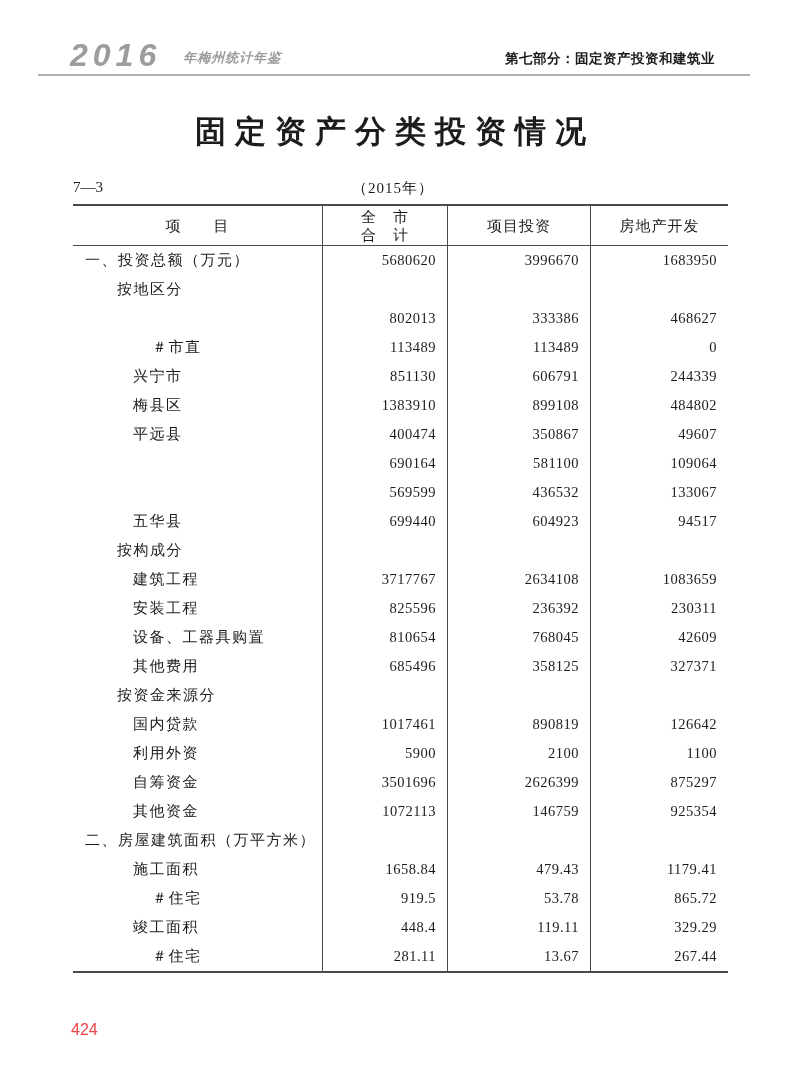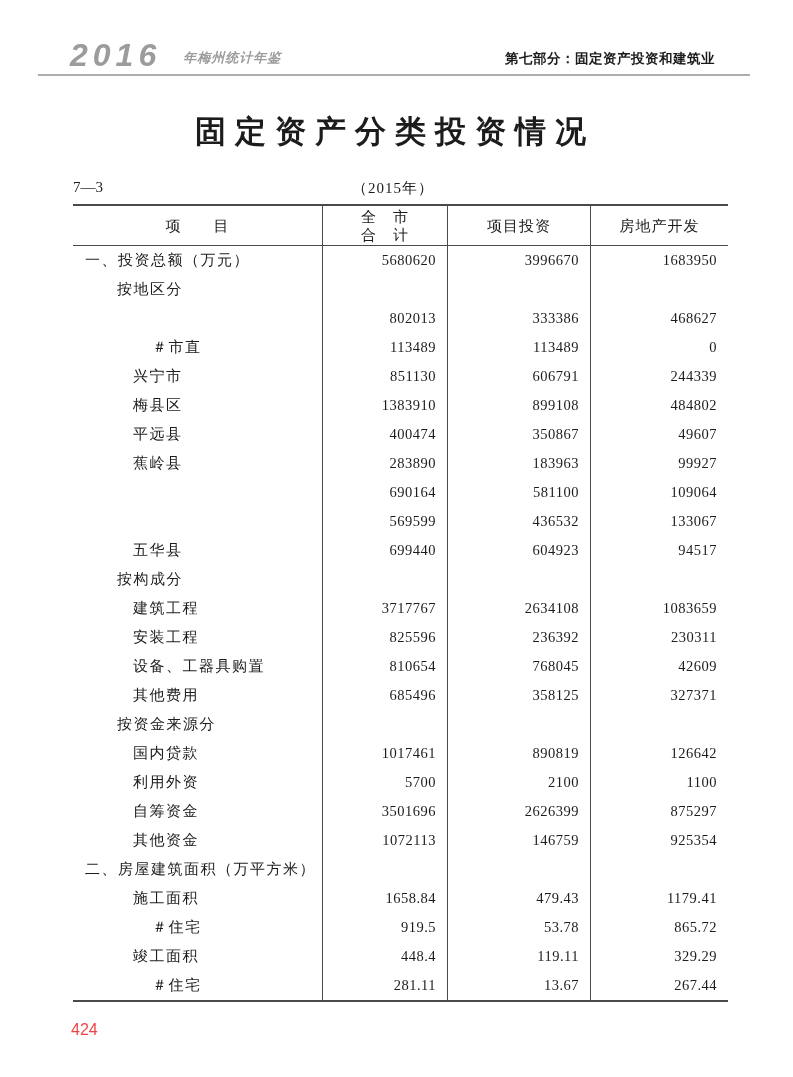--- a/index.html
+++ b/index.html
@@ -204,26 +204,20 @@
           <div class="td num c3">899108</div>
           <div class="td num c4">484802</div>
         </div>
         <div class="tr">
           <div class="td label c1" style="padding-left: 60px;">平远县</div>
           <div class="td num c2">400474</div>
           <div class="td num c3">350867</div>
           <div class="td num c4">49607</div>
         </div>
         <div class="tr">
-          <div class="td label c1" style="padding-left: 60px;">蕉岭县</div>
-          <div class="td num c2">283890</div>
-          <div class="td num c3">183963</div>
-          <div class="td num c4">99927</div>
-        </div>
-        <div class="tr">
           <div class="td label c1" style="padding-left: 60px; margin-top: 27px;">大埔县</div>
           <div class="td num c2">690164</div>
           <div class="td num c3">581100</div>
           <div class="td num c4">109064</div>
         </div>
         <div class="tr">
           <div class="td label c1" style="padding-left: 60px; margin-top: 30px;">丰顺县</div>
           <div class="td num c2">569599</div>
           <div class="td num c3">436532</div>
           <div class="td num c4">133067</div>
@@ -271,21 +265,21 @@
           <div class="td num c4"></div>
         </div>
         <div class="tr">
           <div class="td label c1" style="padding-left: 60px;">国内贷款</div>
           <div class="td num c2">1017461</div>
           <div class="td num c3">890819</div>
           <div class="td num c4">126642</div>
         </div>
         <div class="tr">
           <div class="td label c1" style="padding-left: 60px;">利用外资</div>
-          <div class="td num c2">5700</div>
+          <div class="td num c2">5900</div>
           <div class="td num c3">2100</div>
           <div class="td num c4">1100</div>
         </div>
         <div class="tr">
           <div class="td label c1" style="padding-left: 60px;">自筹资金</div>
           <div class="td num c2">3501696</div>
           <div class="td num c3">2626399</div>
           <div class="td num c4">875297</div>
         </div>
         <div class="tr">

